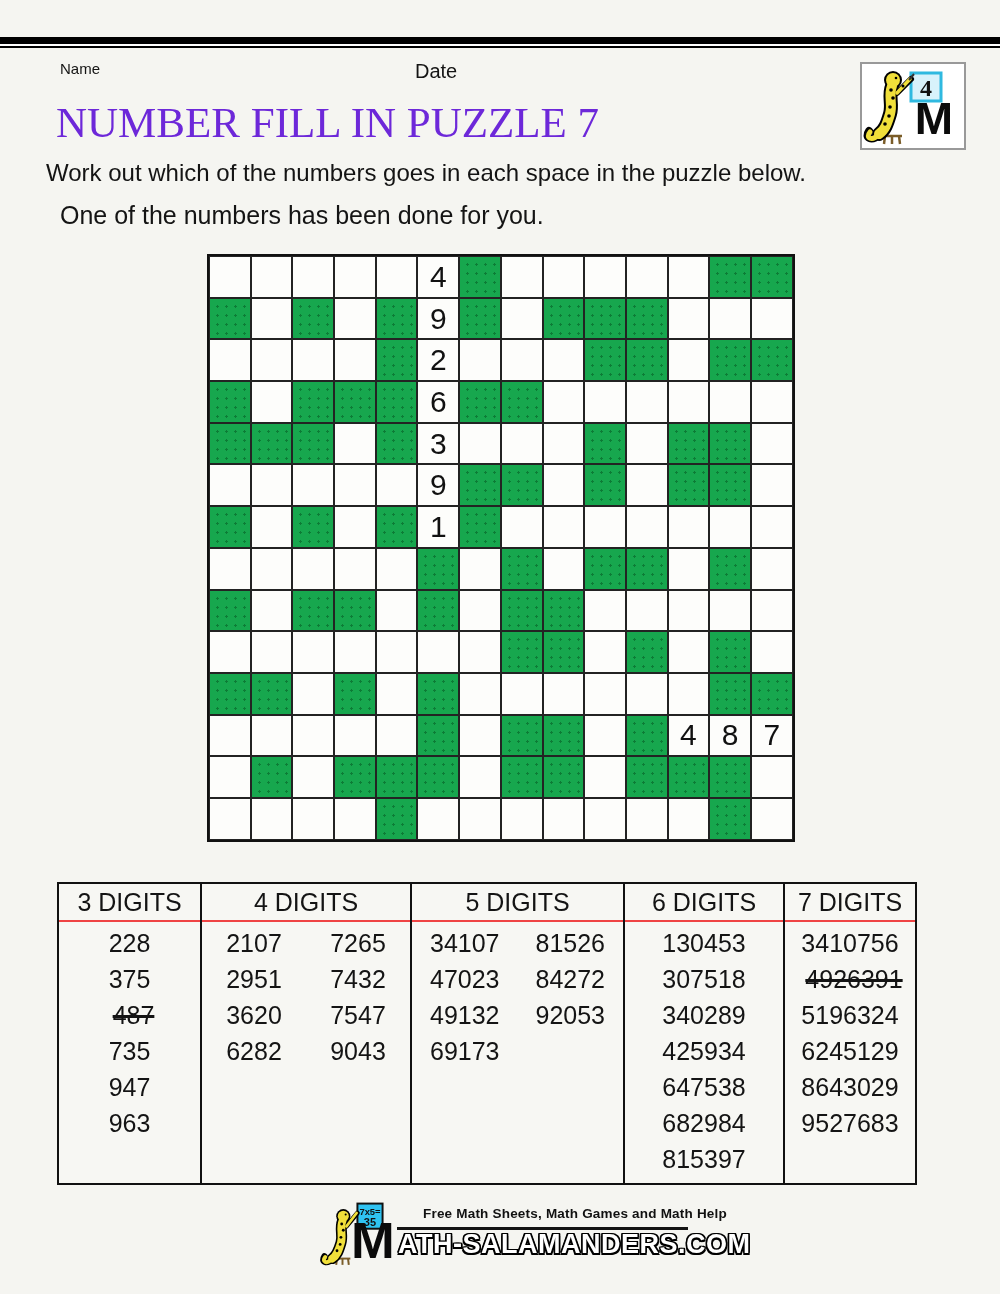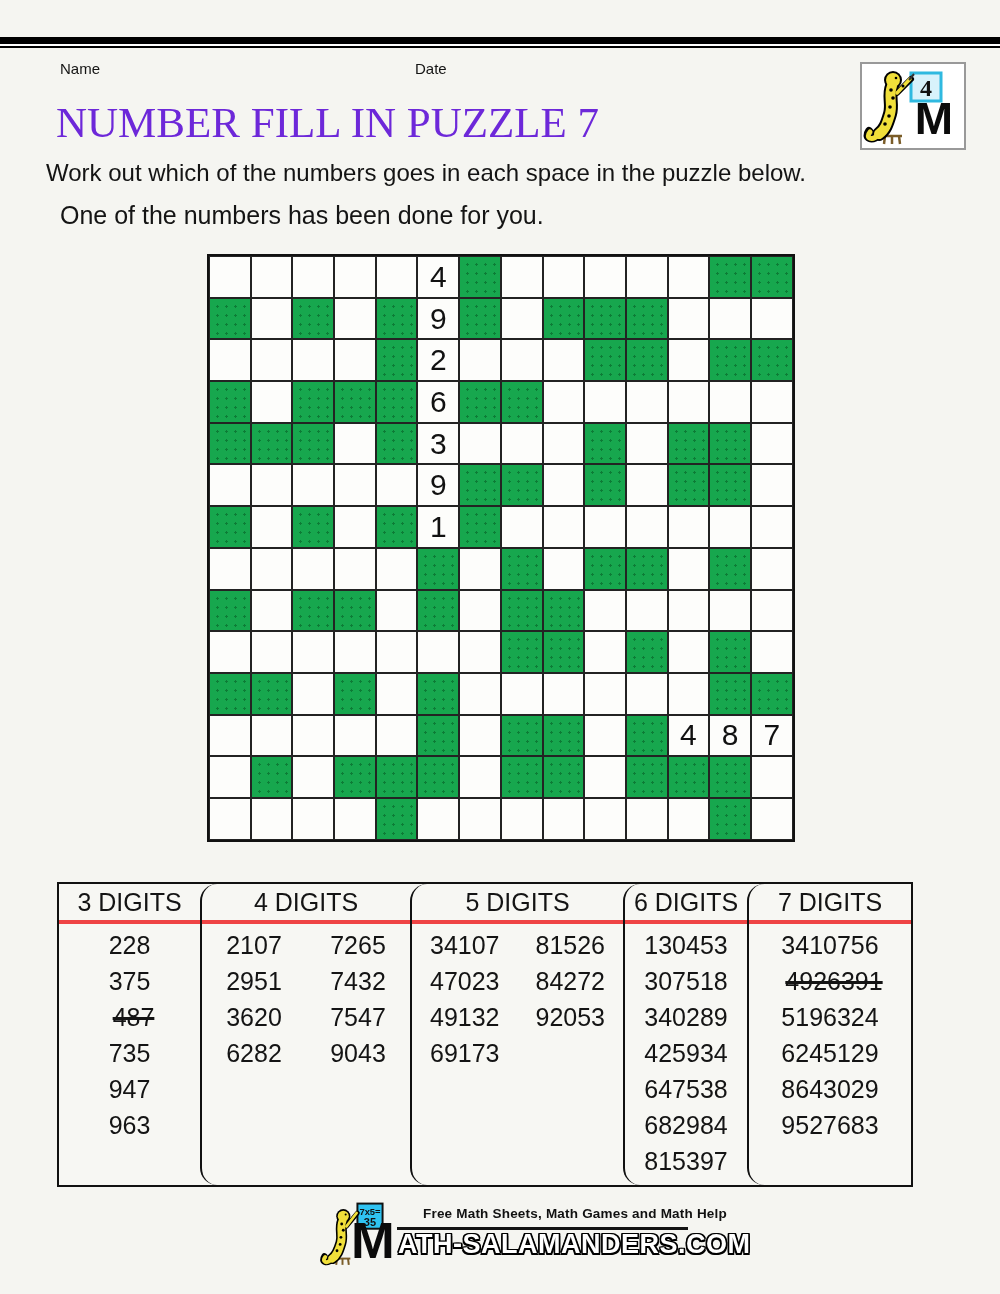--- a/index.html
+++ b/index.html
@@ -12,21 +12,21 @@
   }
   .abs{position:absolute;}
 
   
   .top-bar{
     top:37px;left:0;width:1000px;height:11px;
     background:linear-gradient(to bottom,#000 0px,#000 7px,#fff 7px,#fff 9px,#000 9px,#000 11px);
   }
 
   .name-label{top:60px;left:60px;font-size:15px;}
-  .date-label{top:60px;left:415px;font-size:15px;text-align:center;}
+  .date-label{top:60px;left:415px;font-size:20px;text-align:center;}
 
   
   .corner-logo{top:62px;left:860px;width:102px;height:84px;background:#fff;border:2px solid #999;}
 
   .page-title{
     top:98px;left:56px;
     font-family:"Liberation Serif", serif;
     font-size:43px;letter-spacing:0px;color:#6d28d9;white-space:nowrap;
   }
   .instr1{top:159px;left:46px;font-size:24px;}
@@ -56,29 +56,29 @@
   }
 
   
   .word-bank{
     top:882px;left:57px;
     display:flex;align-items:stretch;
     border:2px solid #111;
     background:#f7f7f3;
   }
   .wb-col{box-sizing:border-box;}
-  .wb-col + .wb-col{border-left:2px solid #111;border-radius:17px;}
+  .wb-col + .wb-col{border-left:2px solid #111;}
   .wb-col:nth-child(1){width:141px;}
   .wb-col:nth-child(2){width:210px;}
   .wb-col:nth-child(3){width:213px;}
-  .wb-col:nth-child(4){width:124px;}
-  .wb-col:nth-child(5){width:164px;}
+  .wb-col:nth-child(4){width:160px;}
+  .wb-col:nth-child(5){width:132px;}
   .wb-header{
     height:36px;line-height:36px;text-align:center;
-    font-size:25px;border-bottom:4px solid #ef4444;
+    font-size:25px;border-bottom:2px solid #ef4444;
   }
   .wb-body{padding:3px 0 6px 0;}
   .wb-val{height:36px;line-height:36px;text-align:center;font-size:25px;}
   .wb-row{display:flex;height:36px;}
   .wb-row span{width:50%;text-align:center;line-height:36px;font-size:25px;}
   .struck{text-decoration:line-through;text-decoration-thickness:2.5px;margin-left:8px;}
 
   
   .footer-mascot{top:1202px;left:318px;}
   .footer-tagline{

